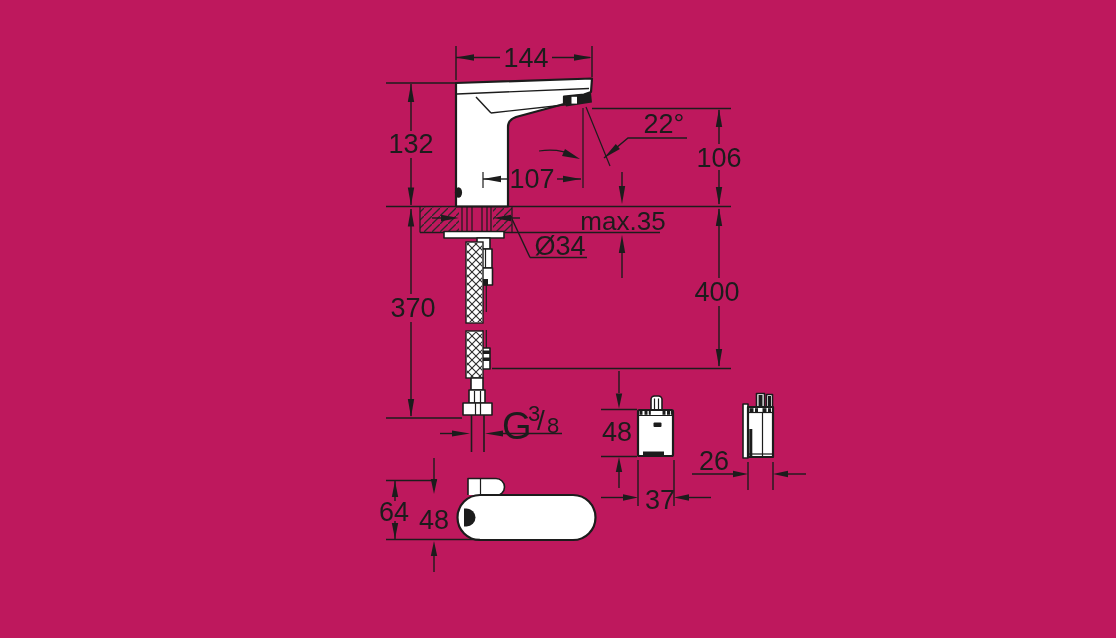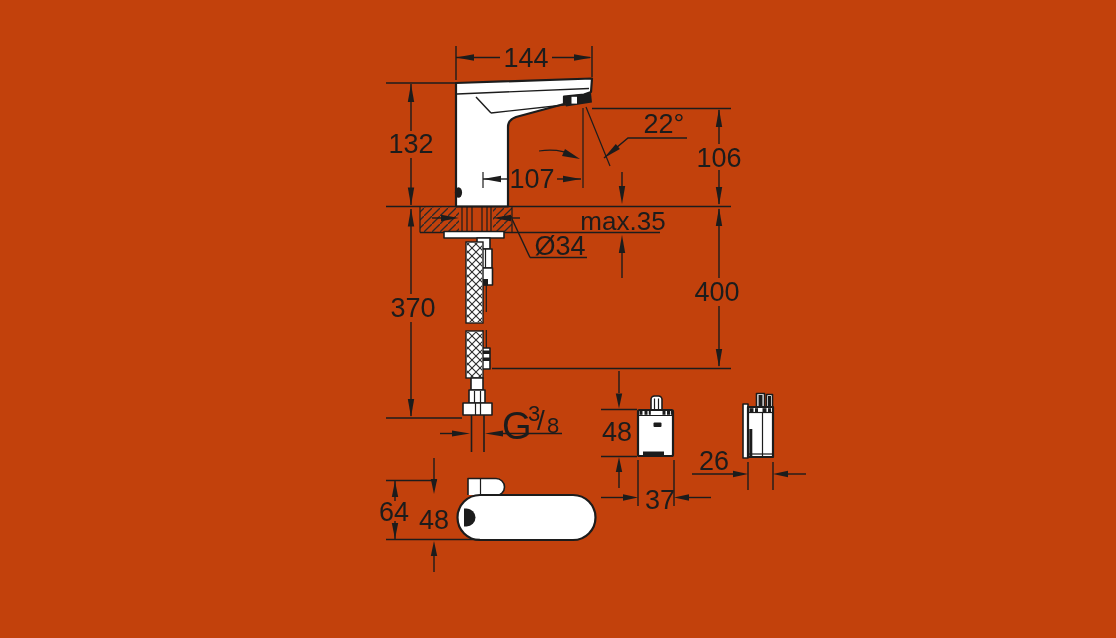--- a/index.html
+++ b/index.html
@@ -1,16 +1,16 @@
 <!DOCTYPE html>
 <html><head>
 <meta charset="utf-8">
 <style>
   html,body{margin:0;padding:0;background:#ffffff;}
-  .stage{position:relative;width:1116px;height:638px;background:#c2410c;overflow:hidden;}
+  .stage{position:relative;width:1116px;height:638px;background:#be185d;overflow:hidden;}
   svg{display:block;}
   svg text{font-family:"Liberation Sans","DejaVu Sans",sans-serif;fill:#1c1c1c;}
   .dim-text{font-size:27px;}
   .dim-mid{font-size:26px;}
   .frac-text{font-size:22px;}
   .slash-text{font-size:28px;}
   .thread-g{font-size:38px;}
   .oln{stroke:#1c1c1c;fill:none;stroke-width:2.2;stroke-linejoin:round;stroke-linecap:round;}
   .oln15{stroke:#1c1c1c;fill:none;stroke-width:1.6;stroke-linejoin:round;}
   .thin{stroke:#1c1c1c;fill:none;stroke-width:1.2;}

